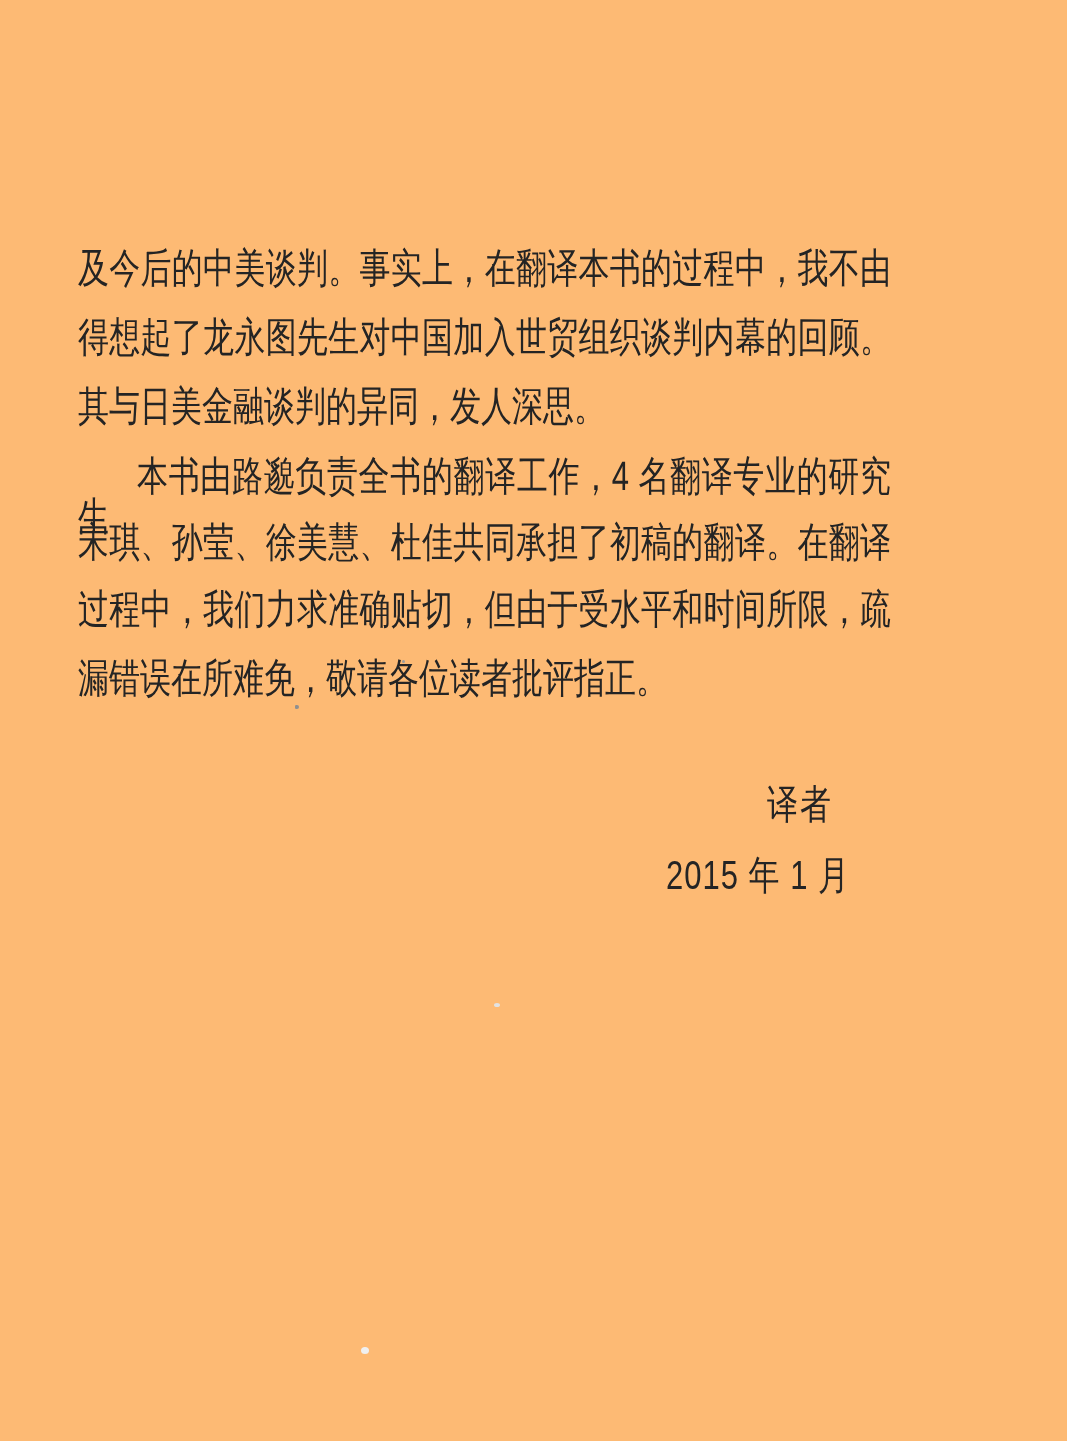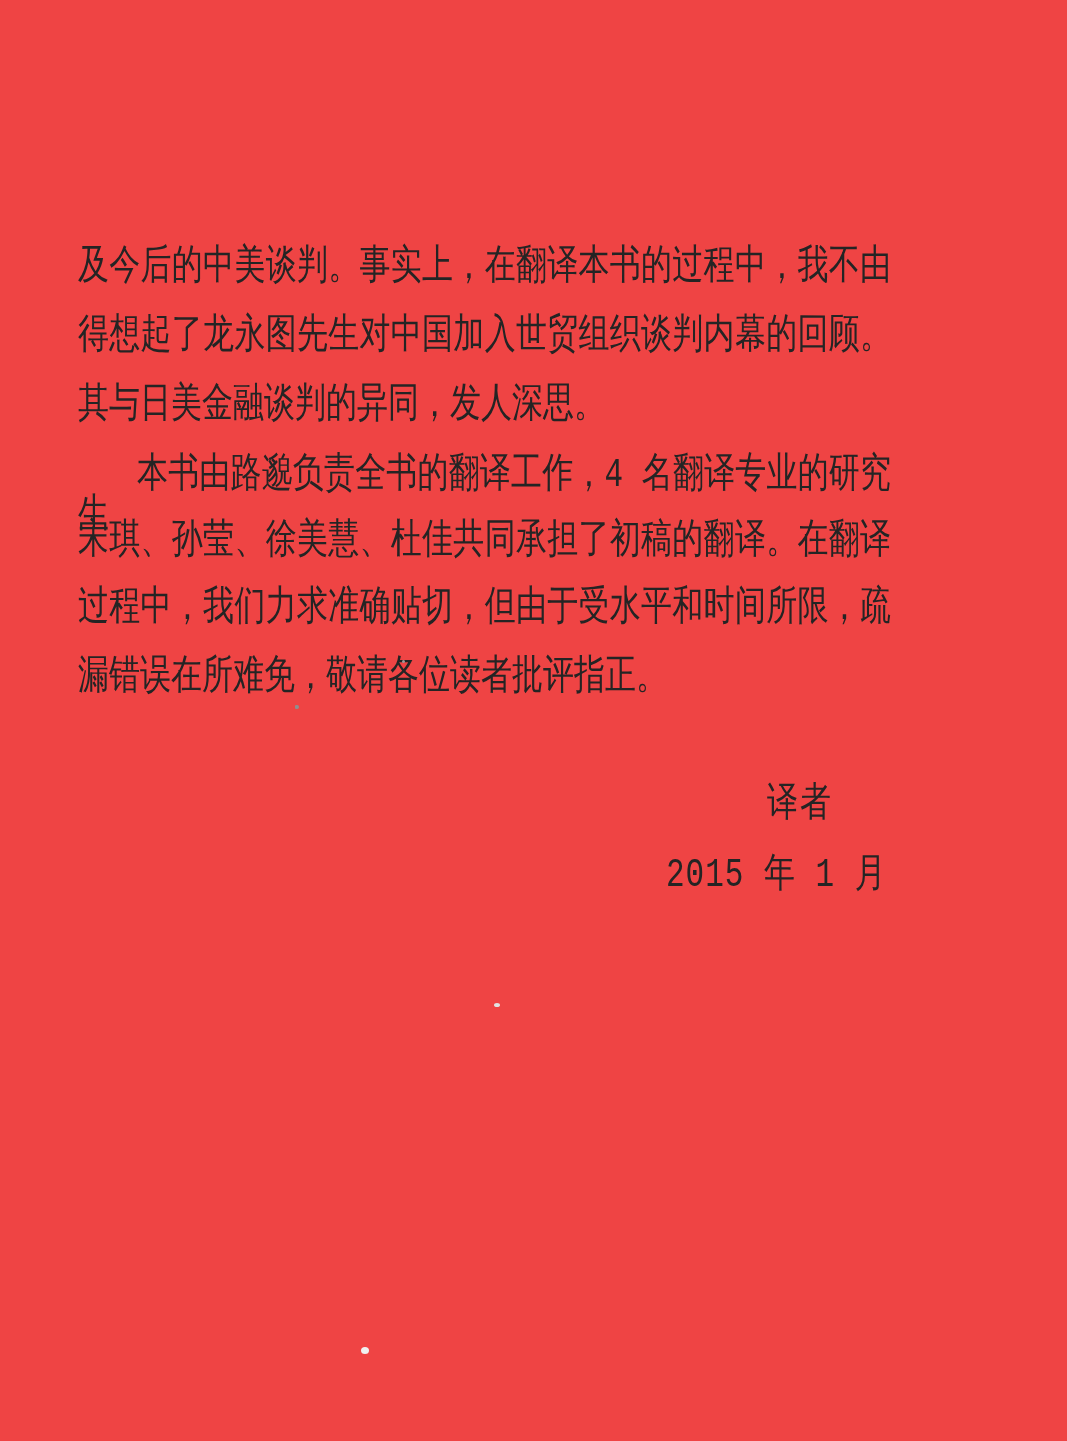--- a/index.html
+++ b/index.html
@@ -5,23 +5,23 @@
   * { box-sizing: border-box; }
   html, body {
     margin: 0;
     padding: 0;
     background: #ffffff;
   }
   .page {
     position: relative;
     width: 1067px;
     height: 1441px;
-    background: #ef4444;
+    background: #fdba74;
     overflow: hidden;
-    font-family: Liberation Mono, monospace;
+    font-family: Liberation Sans, sans-serif;
     color: #242424;
   }
   
   .line {
     position: absolute;
     left: 78px;
     width: 813px;
     font-size: 31px;
     line-height: 31px;
     letter-spacing: 0;

